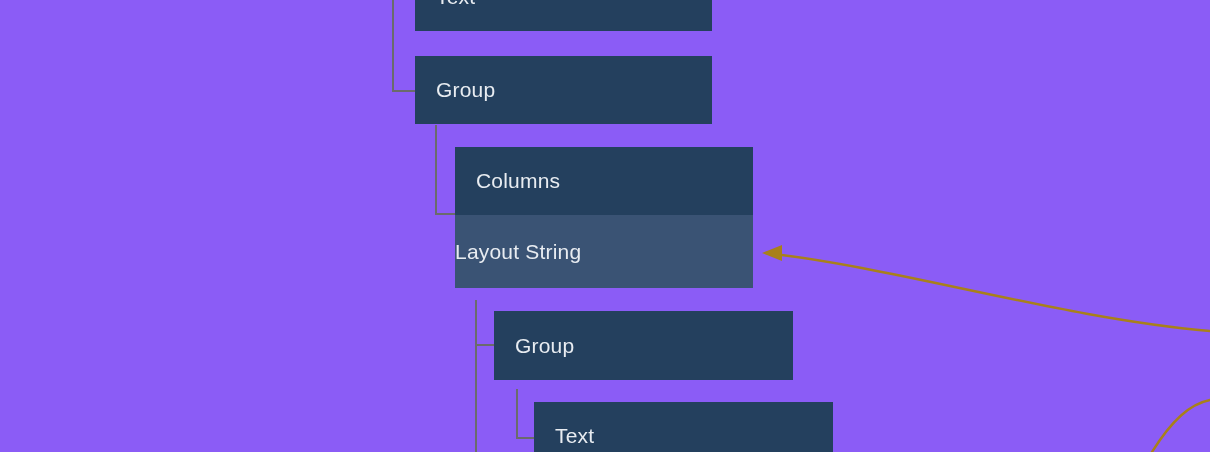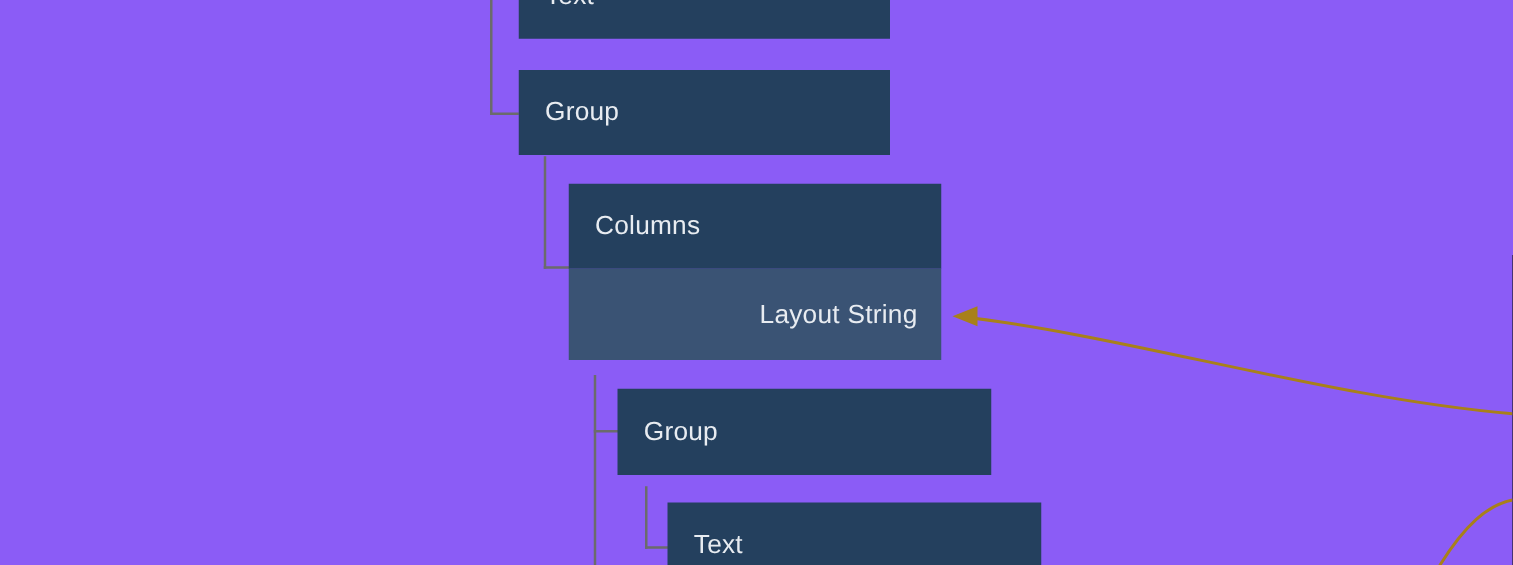--- a/index.html
+++ b/index.html
@@ -34,21 +34,21 @@
     background: #24405e;
   }
   .node.kind-light {
     background: #3a5374;
   }
   .node.align-left {
     justify-content: flex-start;
     padding-left: 21px;
   }
   .node.align-right {
-    justify-content: flex-end;
+    justify-content: flex-start;
     padding-right: 19px;
   }
   .connector {
     position: absolute;
     background: #6b6b6b;
   }
   .connector.v { width: 2px; }
   .connector.h { height: 2px; }
   #edge-layer {
     position: absolute;

